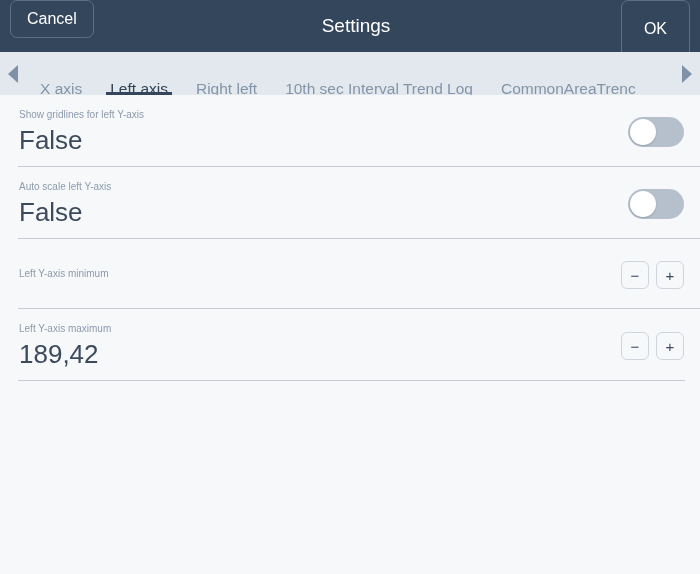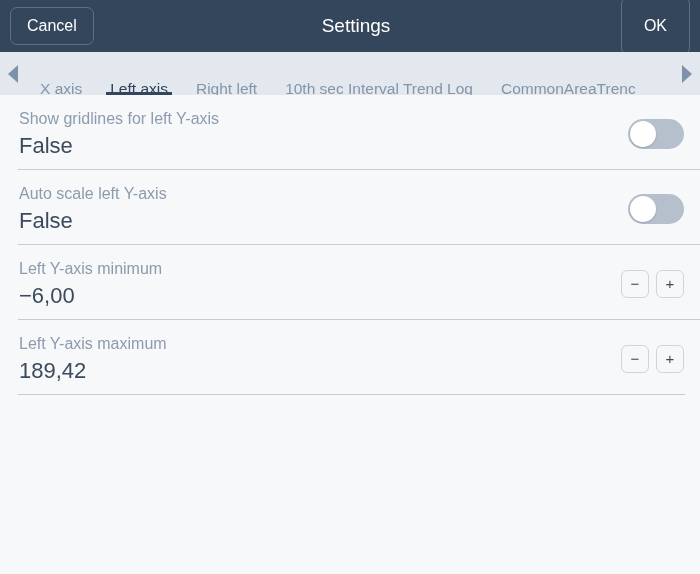--- a/index.html
+++ b/index.html
@@ -14,21 +14,21 @@
     font-family: "Liberation Sans", sans-serif;
     -webkit-font-smoothing: antialiased;
   }
 
   
   .header {
     position: relative;
     height: 52px;
     background: #33465c;
     display: flex;
-    align-items: center;
+    align-items: flex-start;
     box-sizing: border-box;
     padding: 0 10px;
   }
   .hdr-btn {
     border: 1px solid #5c6f84;
     border-radius: 7px;
     color: #ffffff;
     background: transparent;
     font-family: "Liberation Sans", sans-serif;
     font-size: 16px;
@@ -136,27 +136,27 @@
     background: #c7ccd4;
   }
   .row .divider.full  { right: 0; }
   .row .divider.inset { right: 15px; }
 
   .row-text {
     flex: 1 1 auto;
     min-width: 0;
   }
   .row-label {
-    font-size: 16px;
+    font-size: 10px;
     color: #8c9bad;
     line-height: 1.35;
     margin-bottom: 2px;
   }
   .row-value {
-    font-size: 22px;
+    font-size: 26px;
     color: #3b4a5c;
     line-height: 1.25;
   }
 
   
   .toggle {
     flex: 0 0 auto;
     width: 56px;
     height: 30px;
     border-radius: 15px;
@@ -258,21 +258,20 @@
     </div>
     <div class="toggle">
       <span class="knob"></span>
     </div>
     <div class="divider full"></div>
   </div>
 
   <div class="row">
     <div class="row-text">
       <div class="row-label">Left Y-axis minimum</div>
-      <div class="row-value">−6,00</div>
     </div>
     <div class="stepper">
       <button class="step-btn">−</button>
       <button class="step-btn">+</button>
     </div>
     <div class="divider full"></div>
   </div>
 
   <div class="row">
     <div class="row-text">

